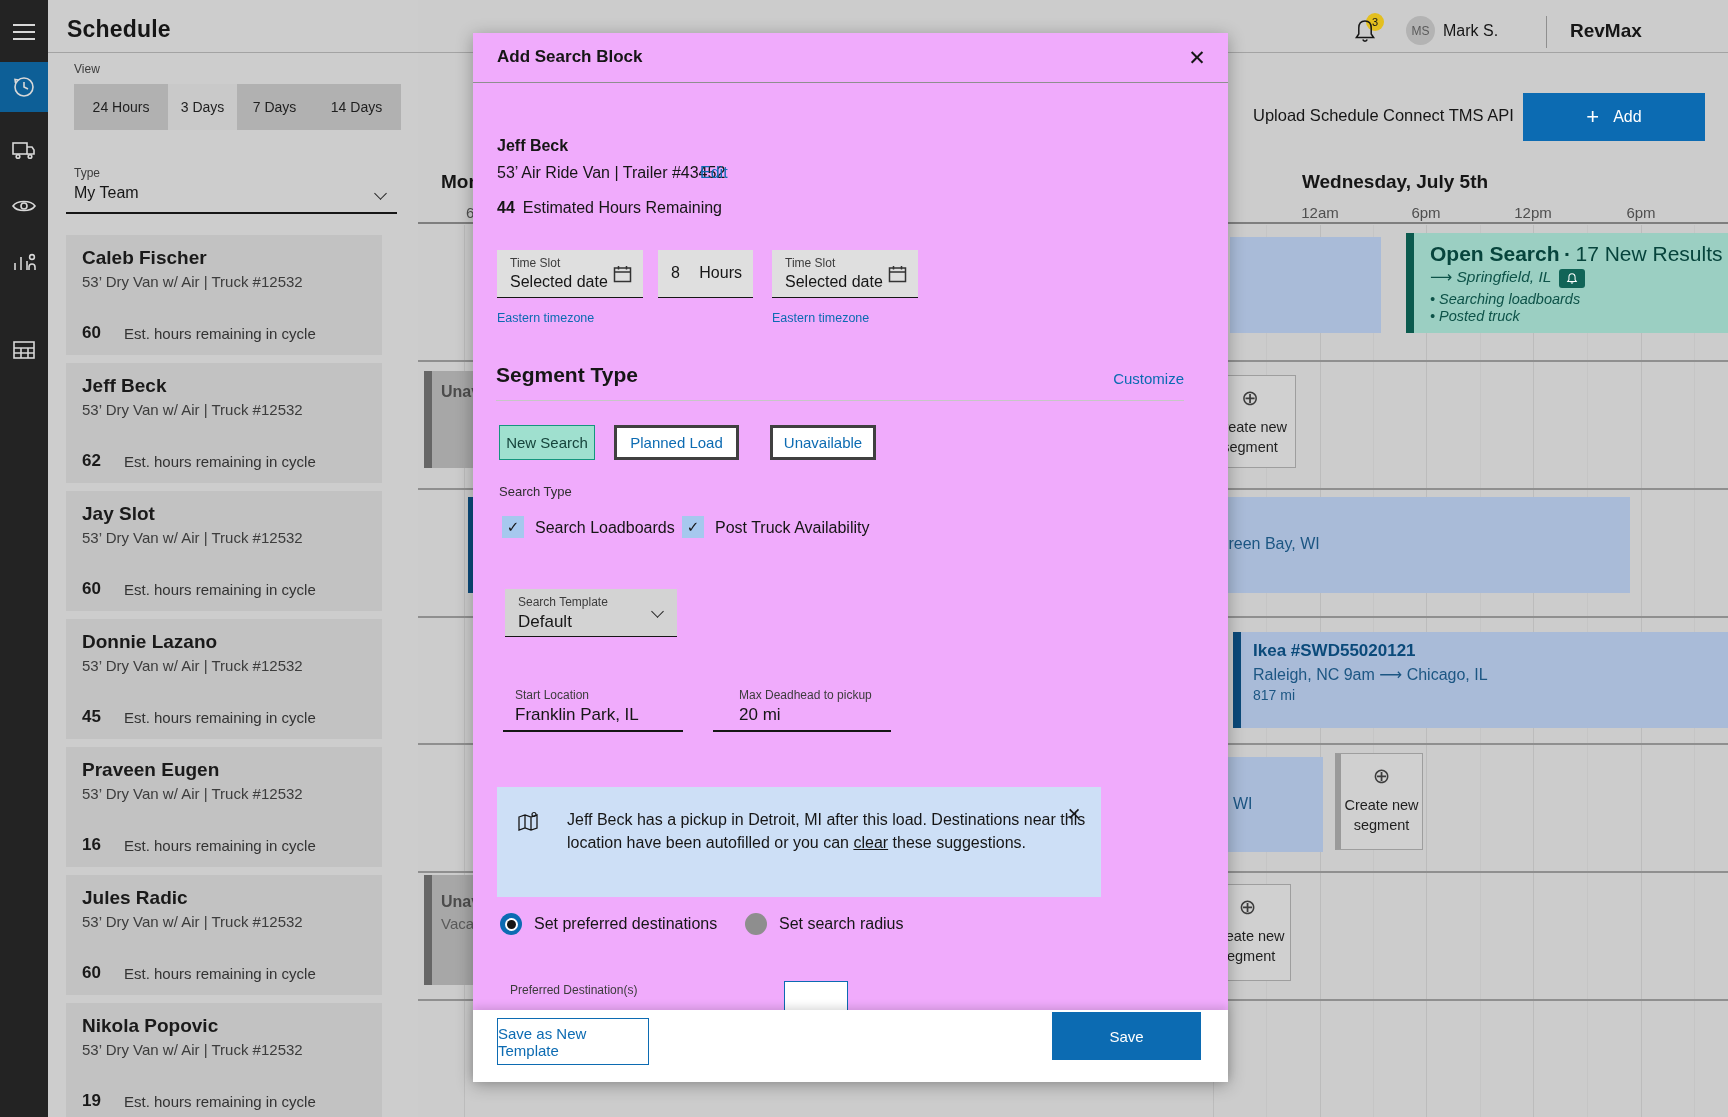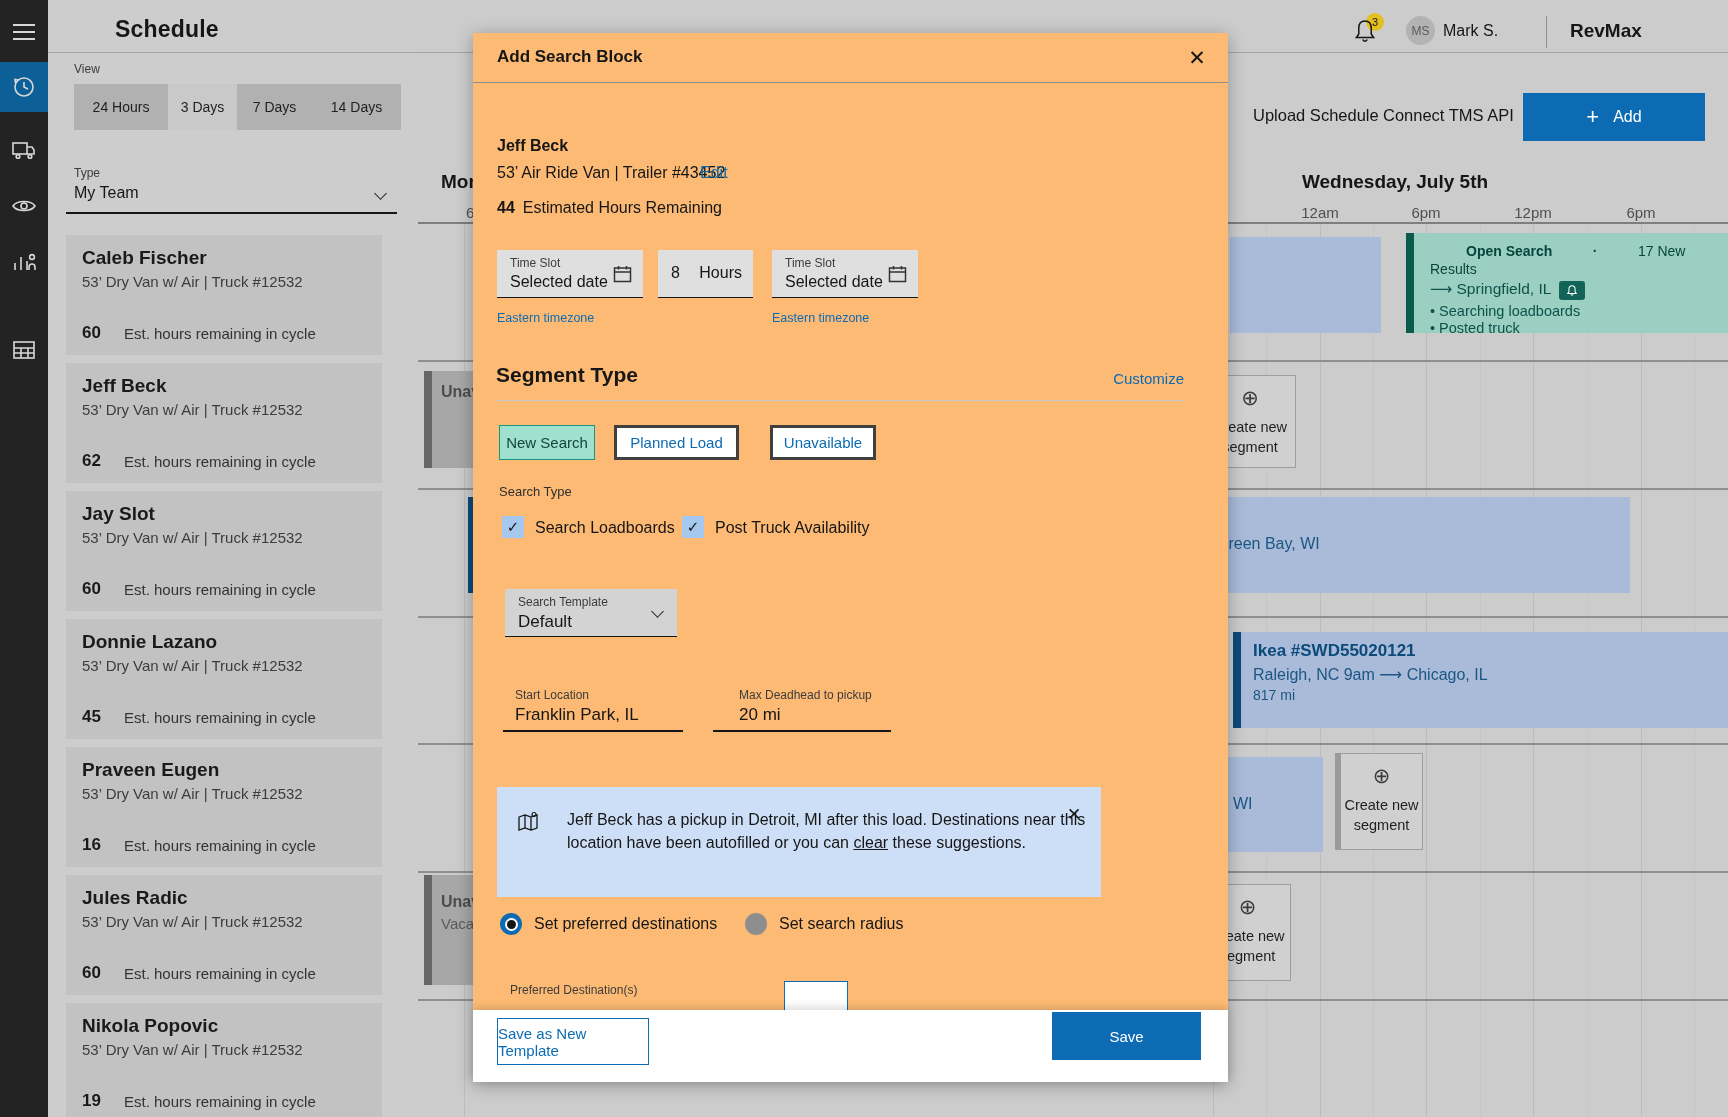--- a/index.html
+++ b/index.html
@@ -8,21 +8,21 @@
   .abs { position:absolute; }
 
   
   .sidebar { position:absolute; left:0; top:0; width:48px; height:1117px; background:#232323; z-index:5; }
   .side-icon { position:absolute; left:0; width:48px; height:48px; display:flex; align-items:center; justify-content:center; cursor:pointer; }
   .side-icon svg { stroke:#d8d8d8; fill:none; stroke-width:1.6; }
   .side-active { background:#0d5f97; }
 
   
   .panel { position:absolute; left:48px; top:0; width:370px; height:1117px; background:#cdcdcd; z-index:4; }
-  .panel-title { position:absolute; left:19px; top:16px; font-size:23px; font-weight:bold; letter-spacing:.2px;margin-left:48px; }
+  .panel-title { position:absolute; left:19px; top:16px; font-size:23px; font-weight:bold; letter-spacing:.2px; }
   .panel-divider { position:absolute; left:0; top:52px; width:370px; height:1px; background:#a3a3a3; }
   .view-label { position:absolute; left:26px; top:62px; font-size:12px; color:#3c3c3c; }
   .vgroup { position:absolute; left:26px; top:84px; width:327px; height:46px; background:#c9c9c9; display:flex; }
   .vbtn { height:46px; display:flex; align-items:center; justify-content:center; font-size:14px; color:#1f1f1f; cursor:pointer; }
   .vbtn.dark { background:#b1b1b1; }
   .type-label { position:absolute; left:26px; top:166px; font-size:12px; color:#3c3c3c; }
   .type-value { position:absolute; left:26px; top:184px; font-size:16px; color:#161616; }
   .type-underline { position:absolute; left:18px; top:212px; width:331px; height:1.5px; background:#161616; }
   .chev { display:inline-block; width:9px; height:9px; border-right:1.7px solid #222; border-bottom:1.7px solid #222; transform:rotate(45deg); }
   .type-chev { position:absolute; left:328px; top:189px; }
@@ -50,34 +50,34 @@
   .axis { position:absolute; left:418px; top:222px; width:1310px; height:2px; background:#7e7e7e; }
   .vline  { position:absolute; top:225px; bottom:0; width:1px; background:#bcbcbc; }
   .vline.minor { background:#c5c5c5; }
   .rline { position:absolute; left:418px; width:1310px; height:2px; background:#8f8f8f; }
 
   .blk { position:absolute; z-index:1; cursor:pointer; }
   .blk-steel { background:#a9bbd8; }
   .blk-teal  { background:#9bcfc2; border-left:8px solid #0b5a4e; }
   .blk-unav  { background:#a7a7a7; border-left:8px solid #666666; }
   .blk-blue-border { border-left:8px solid #0b4a7a; }
-  .teal-title { font-size:14px; color:#07443c;margin-left:36px; }
-  .teal-line  { font-size:15.5px; color:#0d5248; }
+  .teal-title { font-size:21px; color:#07443c; }
+  .teal-line  { font-size:15.5px; color:#0d5248;font-style:italic; }
   .teal-badge { display:inline-flex; align-items:center; justify-content:center; width:26px; height:19px; border-radius:3px; background:#116457; vertical-align:-3px; margin-left:8px; cursor:pointer; }
   .steel-text { font-size:16px; color:#1c5683; white-space:nowrap; }
   .ikea-title { font-size:17px; font-weight:bold; color:#0b4a7a; }
   .unav-t1 { font-size:16px; font-weight:bold; color:#4c4c4c; white-space:nowrap; }
   .unav-t2 { font-size:15px; color:#5a5a5a; white-space:nowrap; }
 
   .seg-card { position:absolute; background:#d0d0d0; border:1px solid #9e9e9e; z-index:1; cursor:pointer; text-align:center; }
   .seg-plus { display:block; font-size:21px; font-weight:300; color:#3c3c3c; margin-top:10px; }
   .seg-text { display:inline-block; margin-top:8px; font-size:14.5px; color:#1f1f1f; line-height:1.35; }
 
   
-  .modal { position:absolute; left:473px; top:33px; width:755px; height:1049px; background:#fdba74; z-index:10; box-shadow:0 3px 16px rgba(0,0,0,.30); }
+  .modal { position:absolute; left:473px; top:33px; width:755px; height:1049px; background:#f0abfc; z-index:10; box-shadow:0 3px 16px rgba(0,0,0,.30); }
   .m-title { position:absolute; left:24px; top:14px; font-size:17px; font-weight:bold; }
   .m-close { position:absolute; right:14px; top:8px; width:34px; height:34px; font-size:21px; color:#161616; display:flex; align-items:center; justify-content:center; cursor:pointer; }
   .m-hdiv { position:absolute; left:0; top:49px; width:755px; height:1px; background:#8f8f8f; }
   .m-driver { position:absolute; left:24px; top:104px; font-size:16px; font-weight:bold; }
   .m-equip { position:absolute; left:24px; top:131px; font-size:16px; }
   .m-edit { position:absolute; left:227px; top:131px; font-size:16px; color:#0c6bb2; cursor:pointer; }
   .m-hours { position:absolute; left:24px; top:166px; font-size:16px; }
   .m-hours b { margin-right:8px; }
 
   .tfield { position:absolute; top:217px; height:48px; background:#dfdfdf; border-bottom:1.5px solid #161616; cursor:pointer; }

